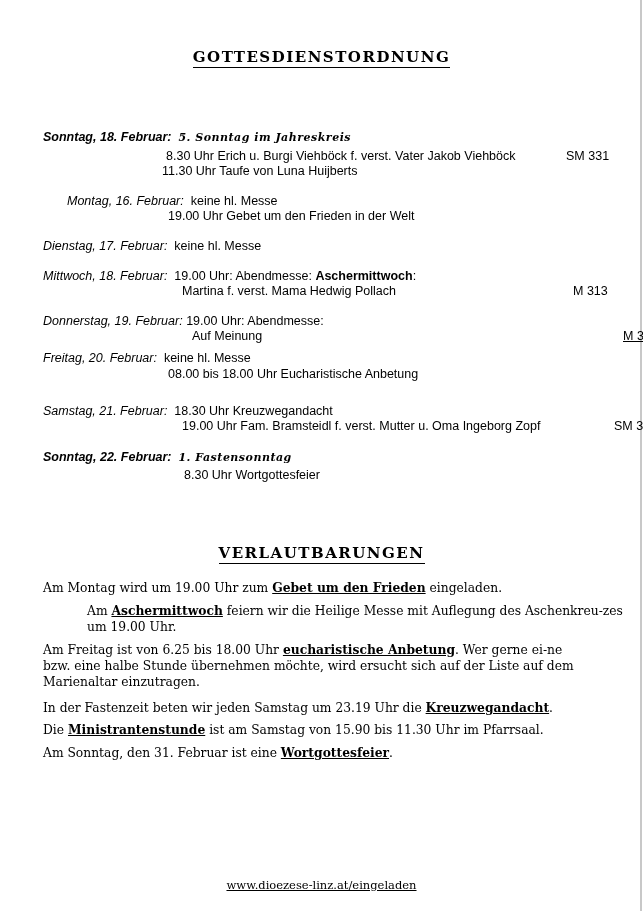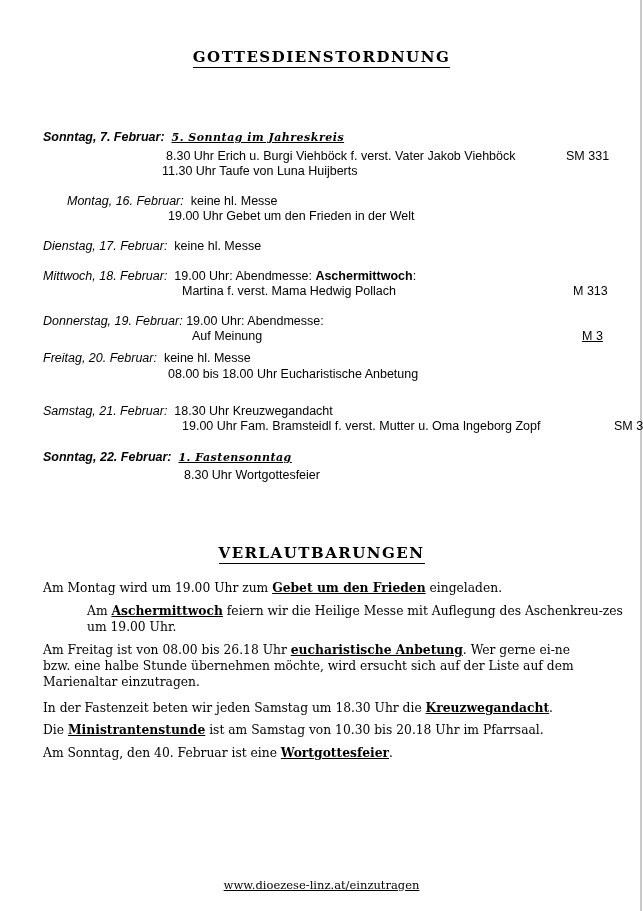--- a/index.html
+++ b/index.html
@@ -10,37 +10,37 @@
     font-family: "DejaVu Serif", serif; font-weight: bold; letter-spacing: 1.5px;
     font-variant: small-caps; text-transform: uppercase;
   }
   .heading span { border-bottom: 1.5px solid #000; padding-bottom: 1px; }
   .h1 { top: 48px; font-size: 15px; }
   .h2 { top: 544px; font-size: 15px; }
 
   .sched { position: absolute; font-family: "Liberation Sans", sans-serif; font-size: 12.5px; line-height: 16px; white-space: nowrap; }
   .day { font-style: italic; }
   .day.bold { font-weight: bold; }
-  .fancy { font-family: "DejaVu Serif", serif; font-weight: bold; font-style: italic; font-size: 11px; text-decoration: underline; letter-spacing: 0.5px; margin-top: 20px; }
+  .fancy { font-family: "DejaVu Serif", serif; font-weight: bold; font-style: italic; font-size: 11px; letter-spacing: 0.5px; margin-top: 20px; }
   .code { position: absolute; font-family: "Liberation Sans", sans-serif; font-size: 12.5px; line-height: 16px; white-space: nowrap; }
 
   .notice { position: absolute; left: 43px; width: 560px; font-family: "DejaVu Serif", serif; font-size: 12.3px; line-height: 16px; }
   .notice b { text-decoration: underline; }
   .footer { position: absolute; top: 878px; left: 0; width: 643px; text-align: center; font-family: "DejaVu Serif", serif; font-size: 11.5px; }
   .footer span { text-decoration: underline; }
 </style>
 </head>
 <body>
 
 <div class="page-border"></div>
 
 <div class="heading h1"><span>Gottesdienstordnung</span></div>
 
 <div class="sched" style="left:43px; top:129px;">
-  <span class="day bold">Sonntag, 7. Februar:</span>&nbsp;
+  <span class="day bold">Sonntag, 18. Februar:</span>&nbsp;
   <span class="fancy">5. Sonntag im Jahreskreis</span>
 </div>
 <div class="sched" style="left:166px; top:148px;">8.30 Uhr Erich u. Burgi Viehböck f. verst. Vater Jakob Viehböck</div>
 <div class="code" style="left:566px; top:148px;">SM 331</div>
 <div class="sched" style="left:162px; top:163px;">11.30 Uhr Taufe von Luna Huijberts</div>
 
 <div class="sched" style="left:43px; top:193px;margin-left:24px;">
   <span class="day">Montag, 16. Februar:</span>&nbsp;
   <span>keine hl. Messe</span>
 </div>
@@ -56,21 +56,21 @@
   <span>19.00 Uhr: Abendmesse: </span><b>Aschermittwoch</b><span>:</span>
 </div>
 <div class="sched" style="left:182px; top:283px;">Martina f. verst. Mama Hedwig Pollach</div>
 <div class="code" style="left:573px; top:283px;">M 313</div>
 
 <div class="sched" style="left:43px; top:313px;">
   <span class="day">Donnerstag, 19. Februar:</span>
   <span>19.00 Uhr: Abendmesse:</span>
 </div>
 <div class="sched" style="left:192px; top:328px;">Auf Meinung</div>
-<div class="code" style="left:582px; top:328px;text-decoration:underline;">M 3</div>
+<div class="code" style="left:623px; top:328px;text-decoration:underline;">M 3</div>
 
 <div class="sched" style="left:43px; top:350px;">
   <span class="day">Freitag, 20. Februar:</span>&nbsp;
   <span>keine hl. Messe</span>
 </div>
 <div class="sched" style="left:168px; top:366px;">08.00 bis 18.00 Uhr Eucharistische Anbetung</div>
 
 <div class="sched" style="left:43px; top:403px;">
   <span class="day">Samstag, 21. Februar:</span>&nbsp;
   <span>18.30 Uhr Kreuzwegandacht</span>
@@ -86,25 +86,25 @@
 
 <div class="heading h2"><span>Verlautbarungen</span></div>
 
 <div class="notice" style="top:580px;">
   <span>Am Montag wird um 19.00 Uhr zum </span><b>Gebet um den Frieden</b><span> eingeladen.</span>
 </div>
 <div class="notice" style="top:603px; width:540px;margin-left:44px;">
   <span>Am </span><b>Aschermittwoch</b><span> feiern wir die Heilige Messe mit Auflegung des Aschenkreu-zes um 19.00 Uhr.</span>
 </div>
 <div class="notice" style="top:642px; width:550px;">
-  <span>Am Freitag ist von 08.00 bis 26.18 Uhr </span><b>eucharistische Anbetung</b><span>. Wer gerne ei-ne bzw. eine halbe Stunde übernehmen möchte, wird ersucht sich auf der Liste auf dem Marienaltar einzutragen.</span>
+  <span>Am Freitag ist von 6.25 bis 18.00 Uhr </span><b>eucharistische Anbetung</b><span>. Wer gerne ei-ne bzw. eine halbe Stunde übernehmen möchte, wird ersucht sich auf der Liste auf dem Marienaltar einzutragen.</span>
 </div>
 <div class="notice" style="top:700px;">
-  <span>In der Fastenzeit beten wir jeden Samstag um 18.30 Uhr die </span><b>Kreuzwegandacht</b><span>.</span>
+  <span>In der Fastenzeit beten wir jeden Samstag um 23.19 Uhr die </span><b>Kreuzwegandacht</b><span>.</span>
 </div>
 <div class="notice" style="top:722px;">
-  <span>Die </span><b>Ministrantenstunde</b><span> ist am Samstag von 10.30 bis 20.18 Uhr im Pfarrsaal.</span>
+  <span>Die </span><b>Ministrantenstunde</b><span> ist am Samstag von 15.90 bis 11.30 Uhr im Pfarrsaal.</span>
 </div>
 <div class="notice" style="top:745px;">
-  <span>Am Sonntag, den 40. Februar ist eine </span><b>Wortgottesfeier</b><span>.</span>
+  <span>Am Sonntag, den 31. Februar ist eine </span><b>Wortgottesfeier</b><span>.</span>
 </div>
 
-<div class="footer"><span>www.dioezese-linz.at/einzutragen</span></div>
+<div class="footer"><span>www.dioezese-linz.at/eingeladen</span></div>
 
 </body></html>

